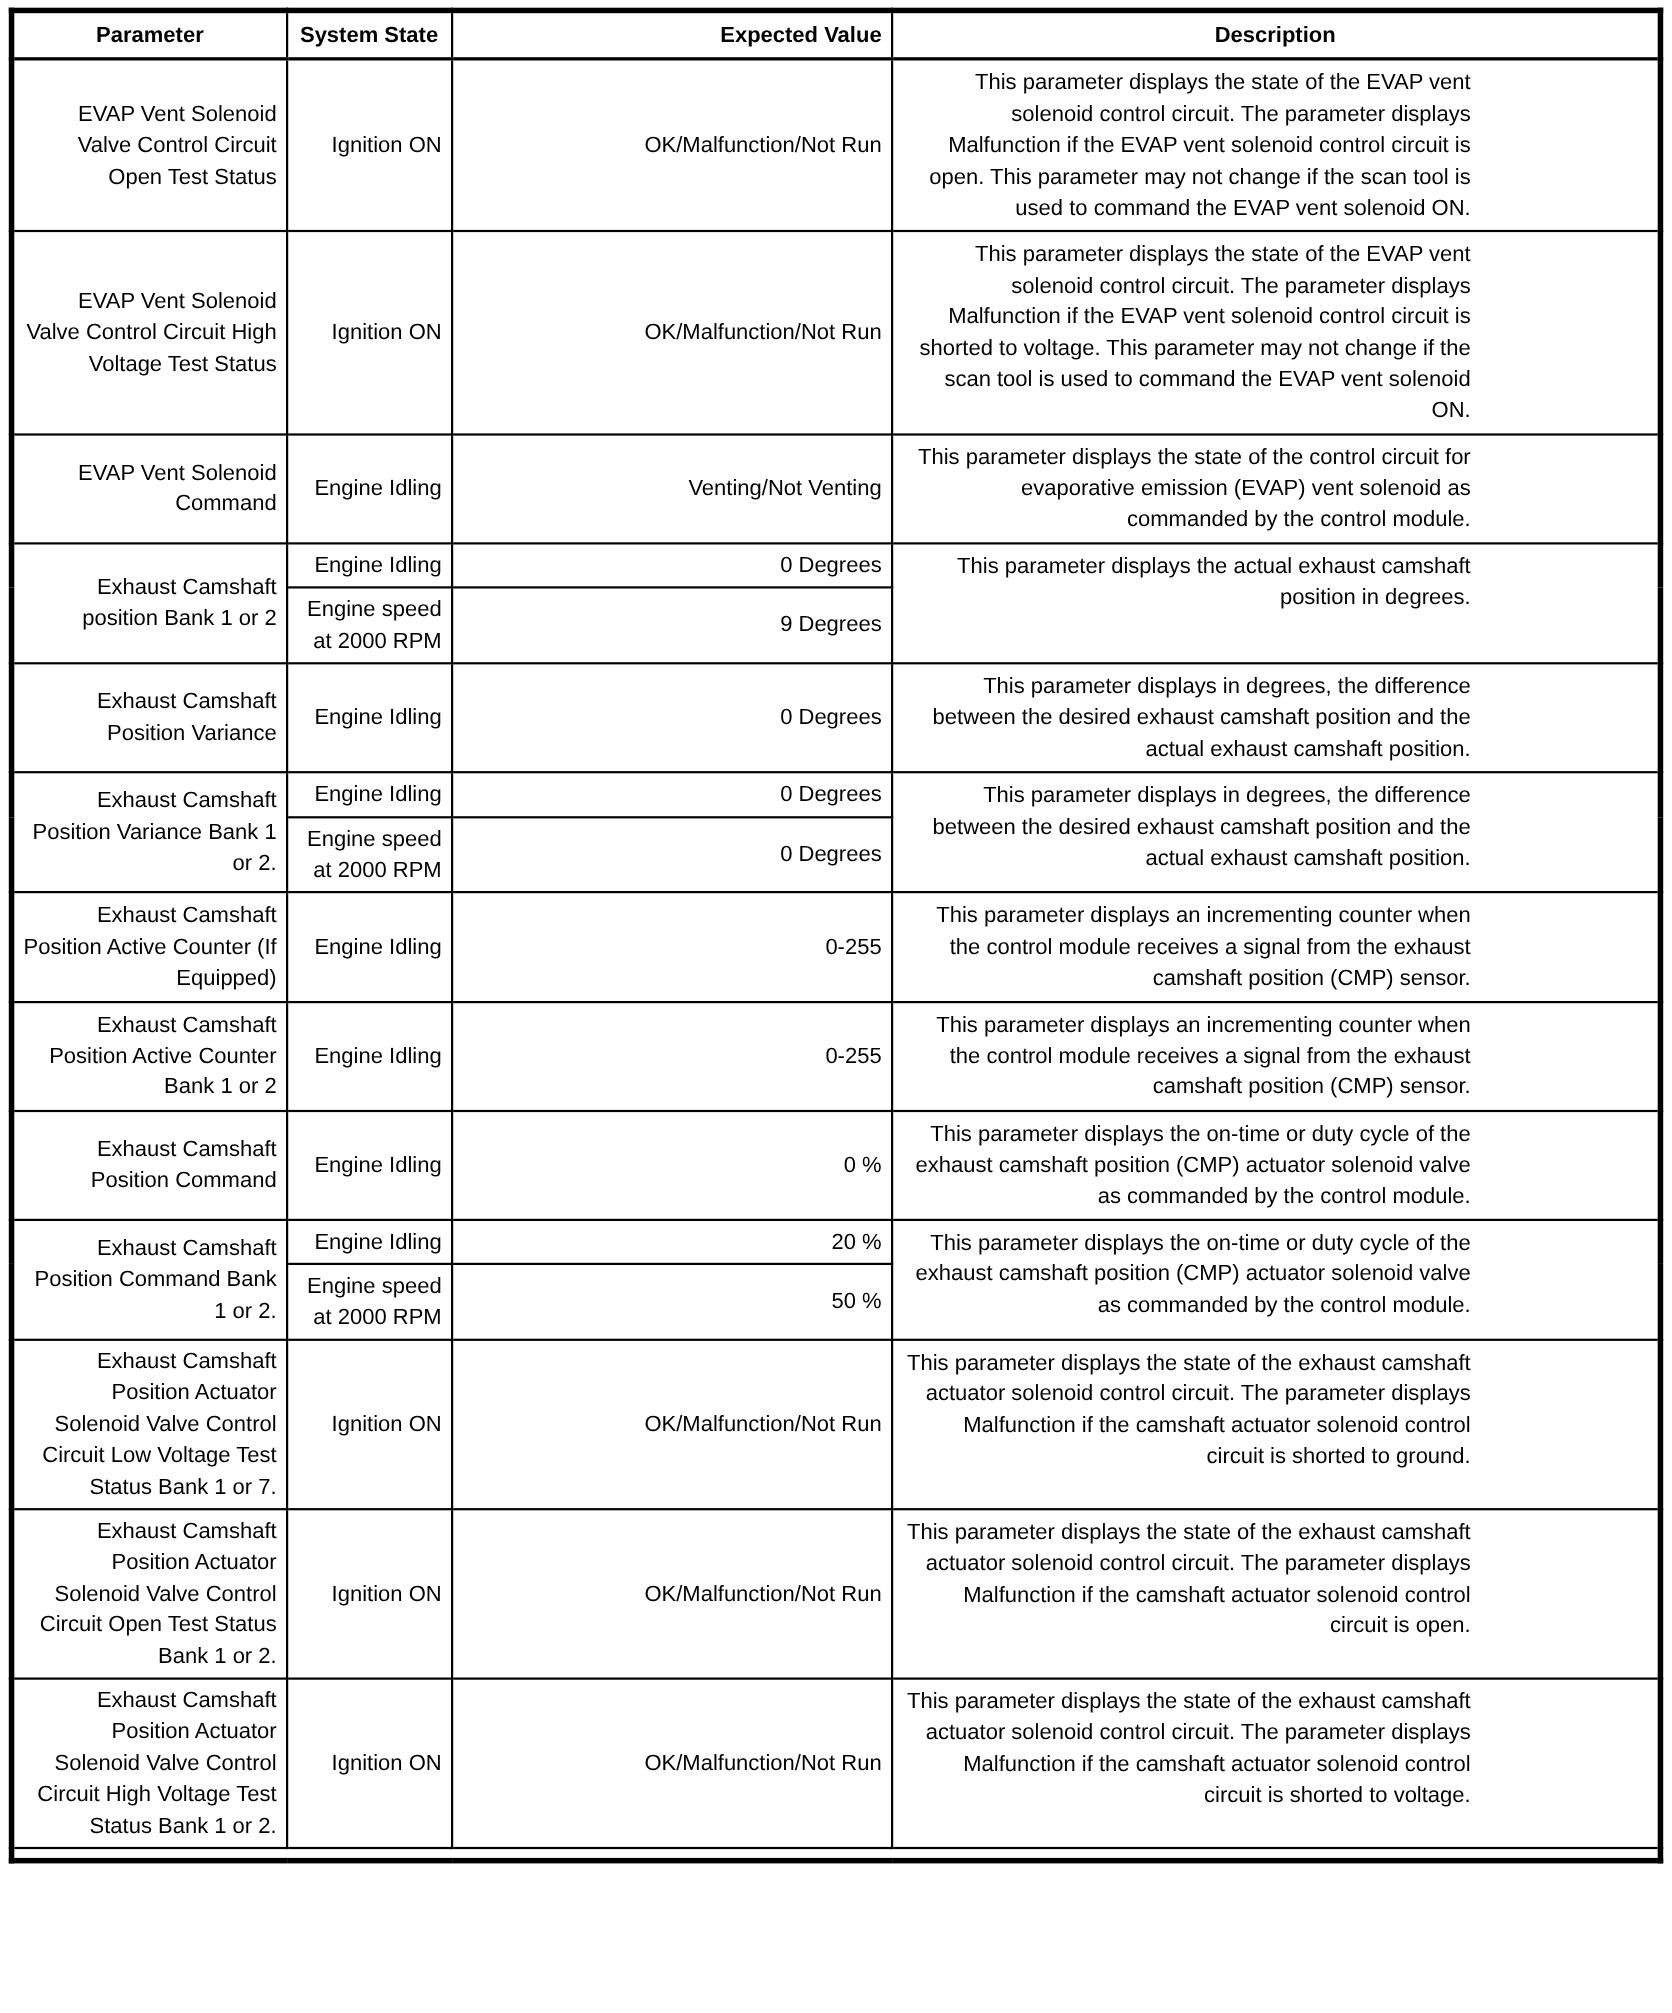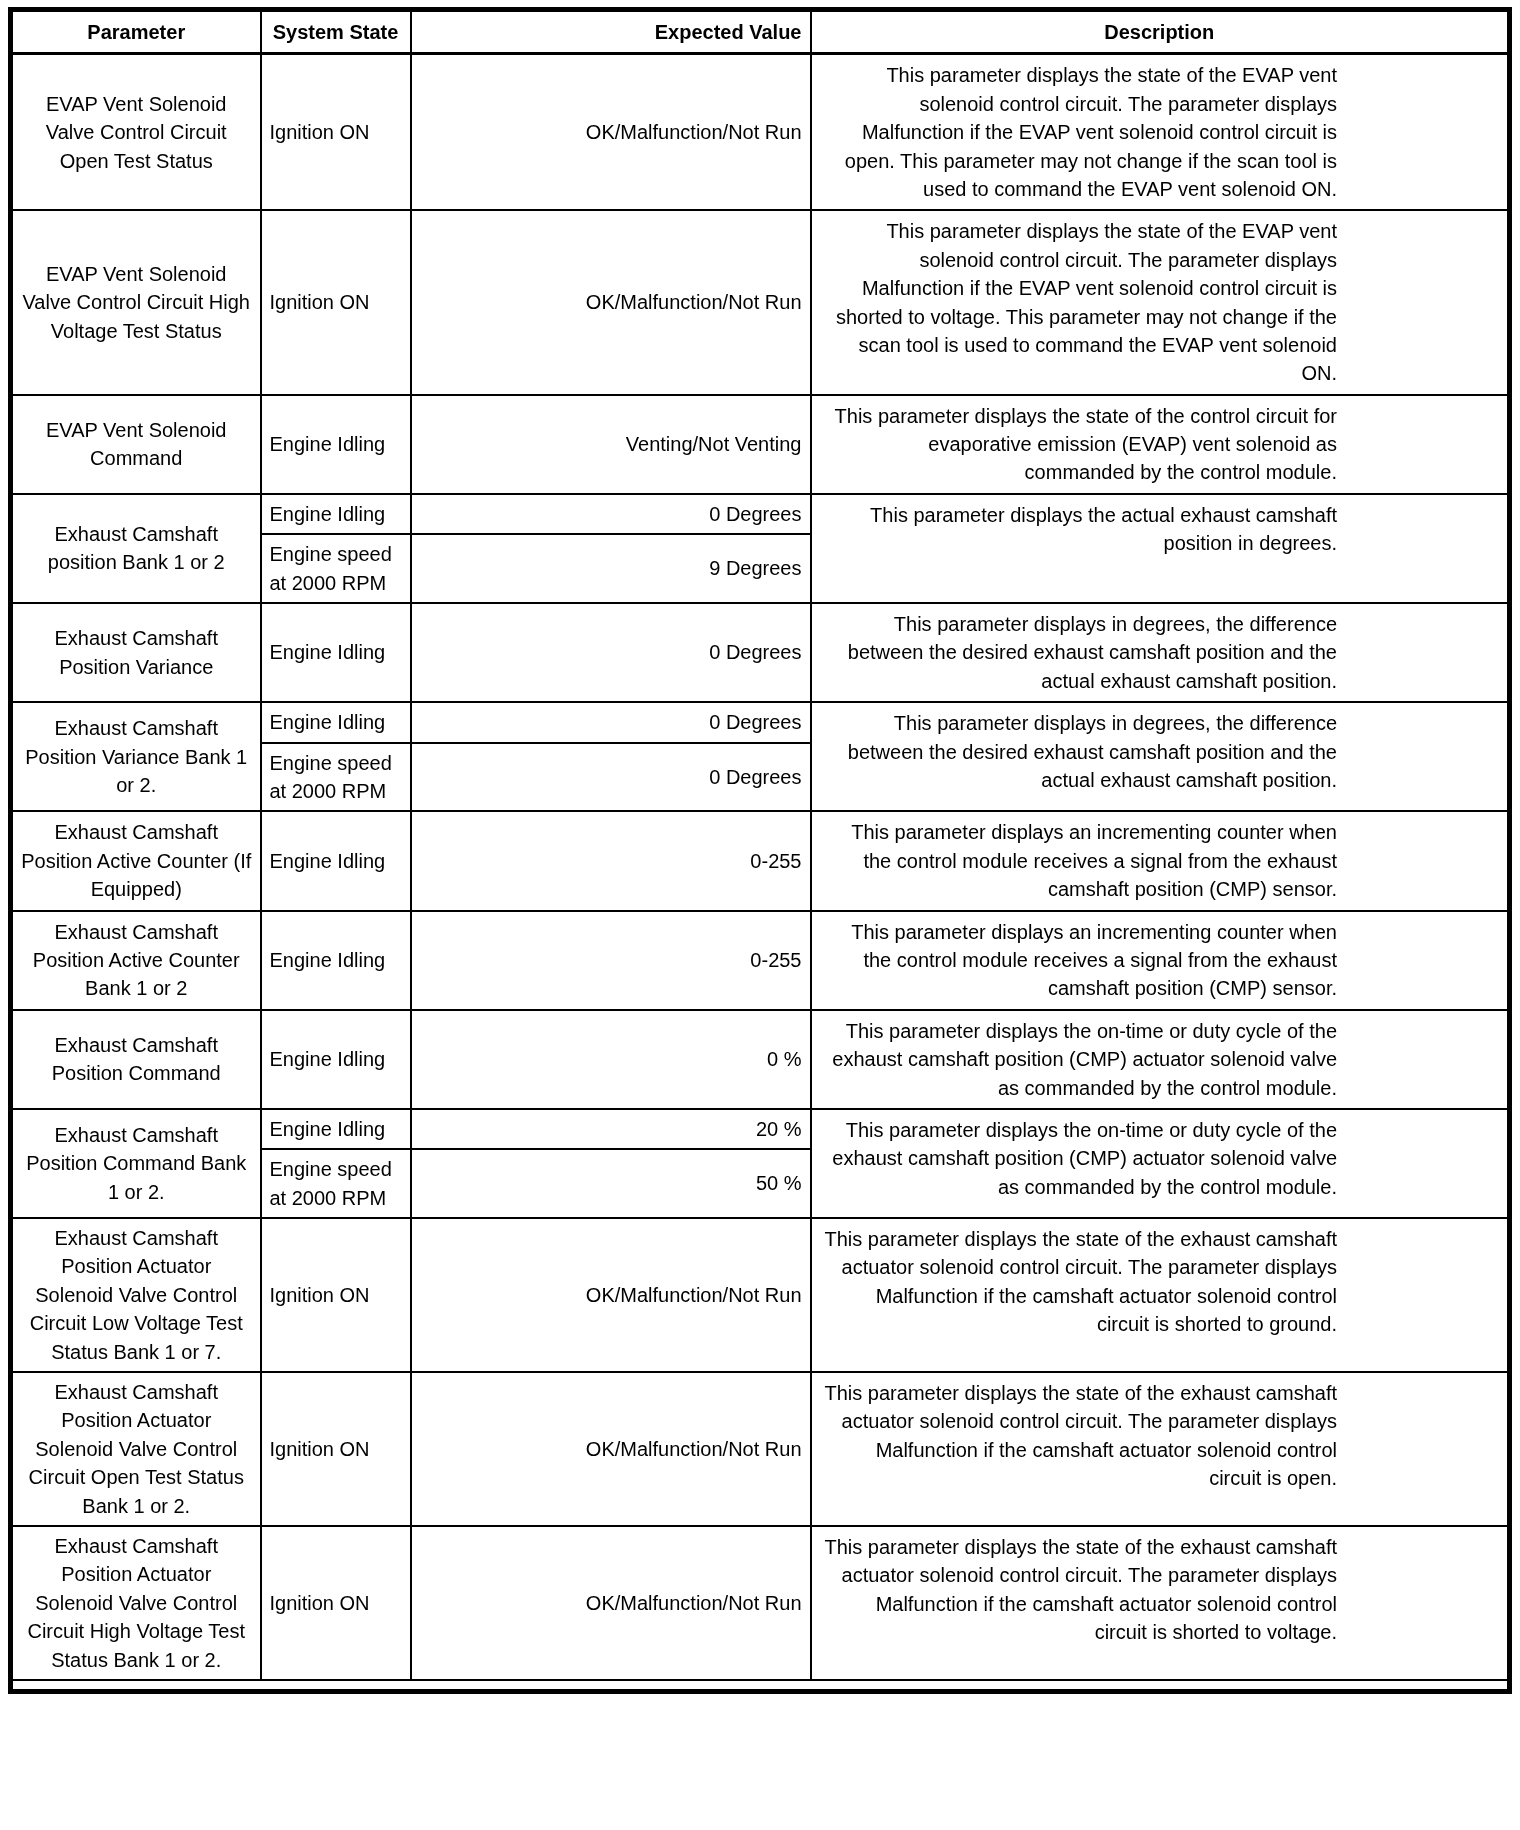--- a/index.html
+++ b/index.html
@@ -35,25 +35,25 @@
     border-bottom: 3px solid #000000;
     padding: 6px 8px;
   }
   thead th.th-left { text-align: right; }
   .col-param { width: 250px; }
   .col-state { width: 150px; }
   .col-value { width: 400px; }
   .col-desc  { width: auto; }
   td.cell-param {
     vertical-align: middle;
-    text-align: center;
+    text-align: right;
   }
   td.cell-state {
     vertical-align: middle;
-    text-align: left;
+    text-align: right;
   }
   td.cell-value {
     vertical-align: middle;
     text-align: right;
   }
   td.cell-desc {
     vertical-align: top;
     text-align: right;
     padding: 6px 170px 6px 8px;
   }

